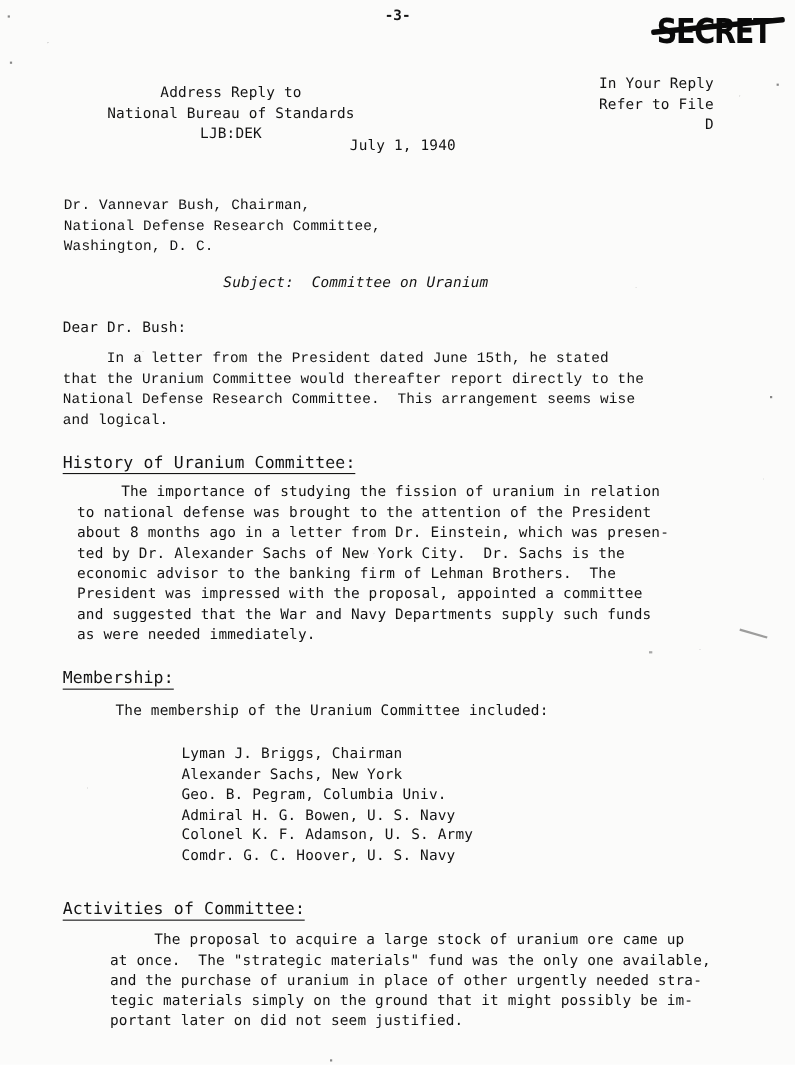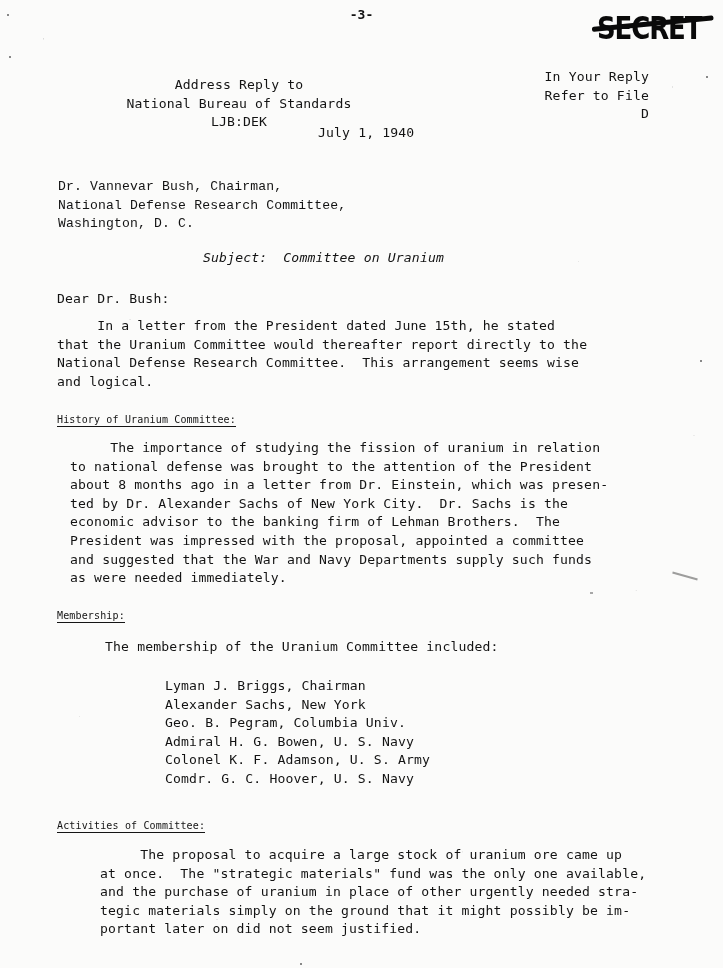--- a/index.html
+++ b/index.html
@@ -78,45 +78,45 @@
     height: 5px;
     background: #0a0a0a;
     transform: rotate(-5.5deg);
     transform-origin: left center;
     border-radius: 2px;
   }
 
   
   #address-reply-block {
     top: 76px;
-    left: 44px;
+    left: 15px;
     width: 390px;
     text-align: center;
   }
   #in-your-reply-block {
     top: 68px;
     left: 464px;
     width: 185px;
     text-align: right;
   }
   #date-line {
     top: 124px;
     left: 318px;
   }
 
   
   #recipient-block { top: 178px; left: 58px; font-family: Liberation Mono, monospace; }
   #subject-line   { top: 249px; left: 203px; font-style: italic; }
   #salutation     { top: 290px; left: 57px; }
 
   
-  #intro-paragraph { top: 317px; left: 57px; }
+  #intro-paragraph { top: 317px; left: 57px; font-family: Liberation Mono, monospace; }
 
   .section-heading {
-    font-size: 10px;
+    font-size: 15px;
     line-height: 18.6px;
   }
   .section-heading .ul {
     border-bottom: 1.6px solid #151515;
     padding-bottom: 1px;
   }
 
   #history-heading   { top: 411px; left: 57px; }
   #history-paragraph { top: 439px; left: 70px; }
 

